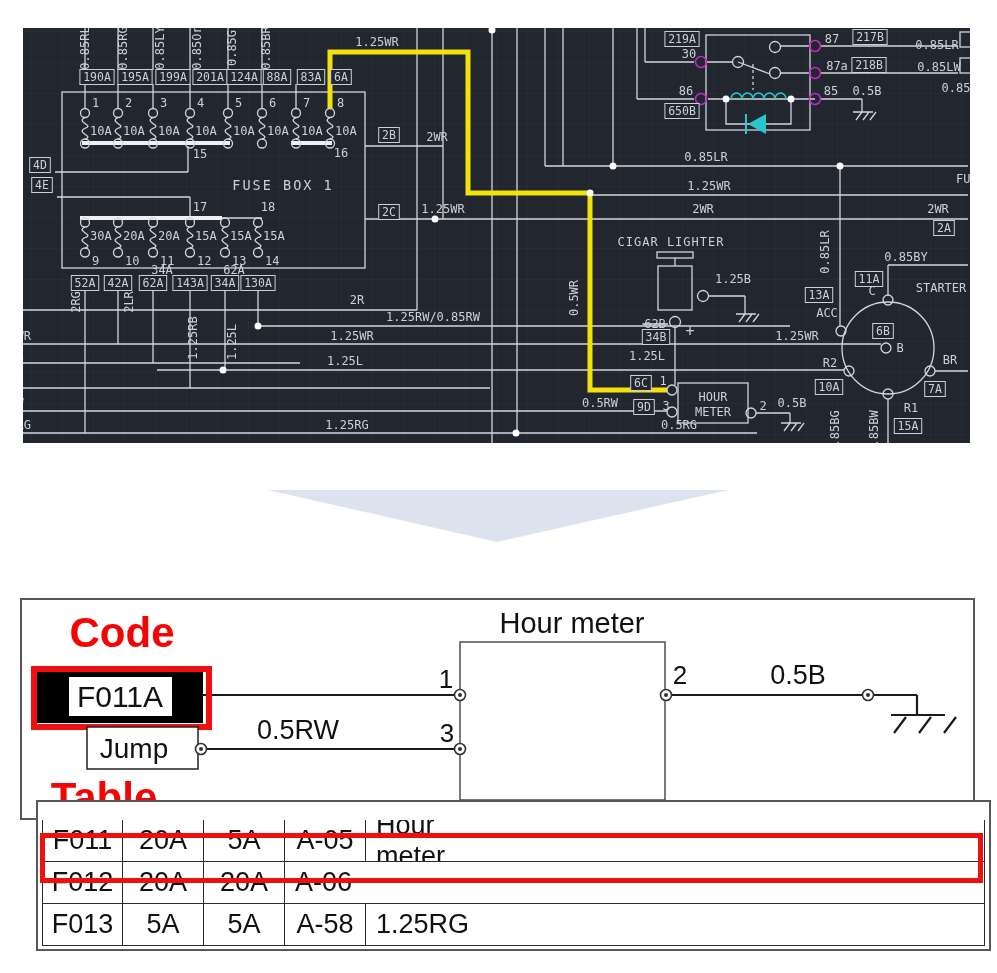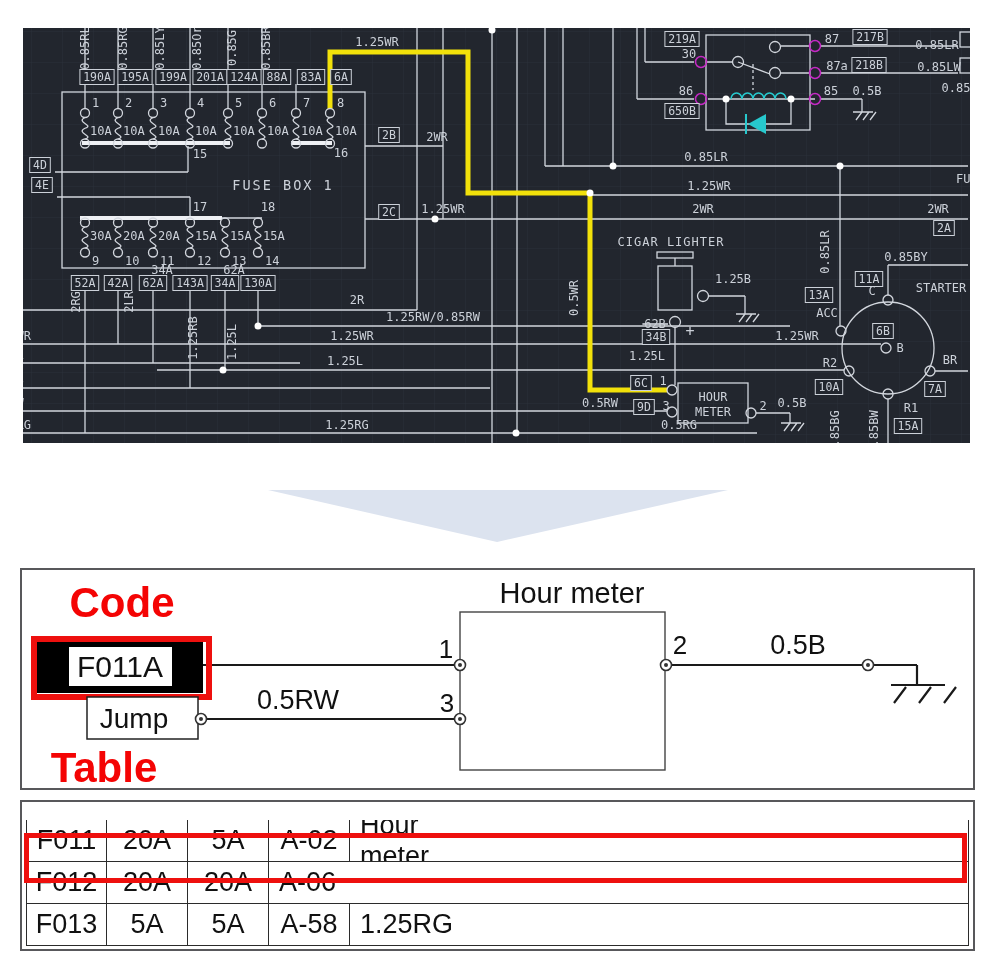--- a/index.html
+++ b/index.html
@@ -5,25 +5,25 @@
   html,body{margin:0;padding:0;background:#fff;}
   #stage{position:relative;width:997px;height:973px;background:#fff;overflow:hidden;
          font-family:"Liberation Sans",sans-serif;}
   
   #cad{position:absolute;left:23px;top:28px;width:947px;height:415px;}
   #cad text{font-family:"DejaVu Sans Mono","Liberation Mono",monospace;}
   
   #arrow{position:absolute;left:268px;top:490px;width:460px;height:52px;
          clip-path:polygon(0 0,100% 0,49.8% 100%);}
   
-  #panel{position:absolute;left:20px;top:568px;width:955px;height:222px;
+  #panel{position:absolute;left:20px;top:598px;width:955px;height:222px;
          border:2px solid #58585b;box-sizing:border-box;background:#fff;}
   #panel svg{position:absolute;left:0;top:0;}
   
-  #tablepanel{position:absolute;left:20px;top:800px;width:955px;height:151px;
+  #tablepanel{position:absolute;left:36px;top:800px;width:955px;height:151px;
               border:2px solid #58585b;box-sizing:border-box;background:#fff;}
   #tbl{position:absolute;left:4px;top:18px;right:4px;}
   .trow{display:grid;grid-template-columns:80px 81px 81px 81px 117px auto;
         height:42px;border-bottom:1.5px solid #2b2b2b;border-left:1.5px solid #2b2b2b;
         border-right:1.5px solid #2b2b2b;box-sizing:border-box;}
   .trow:first-child{border-top:1.5px solid #2b2b2b;}
   .tcell{display:flex;align-items:center;justify-content:center;
          font-size:27px;color:#111;border-right:1.5px solid #2b2b2b;overflow:hidden;}
   .tcell:last-child{border-right:none;justify-content:flex-start;padding-left:10px;}
   #rowhl{position:absolute;left:-2px;top:13px;width:100%;height:50px;
@@ -407,21 +407,21 @@
     </svg>
   </div>
 
   <div id="tablepanel">
     <div id="tbl">
       <div id="rowhl" style="top: 13px;"></div>
     <div class="trow">
           <div class="tcell">F011</div>
           <div class="tcell">20A</div>
           <div class="tcell">5A</div>
-          <div class="tcell">A-02</div>
+          <div class="tcell">A-05</div>
           <div class="tcell">Hour meter</div>
         </div>
         <div class="trow">
           <div class="tcell">F012</div>
           <div class="tcell">20A</div>
           <div class="tcell">20A</div>
           <div class="tcell">A-06</div>
         </div>
         <div class="trow">
           <div class="tcell">F013</div>

